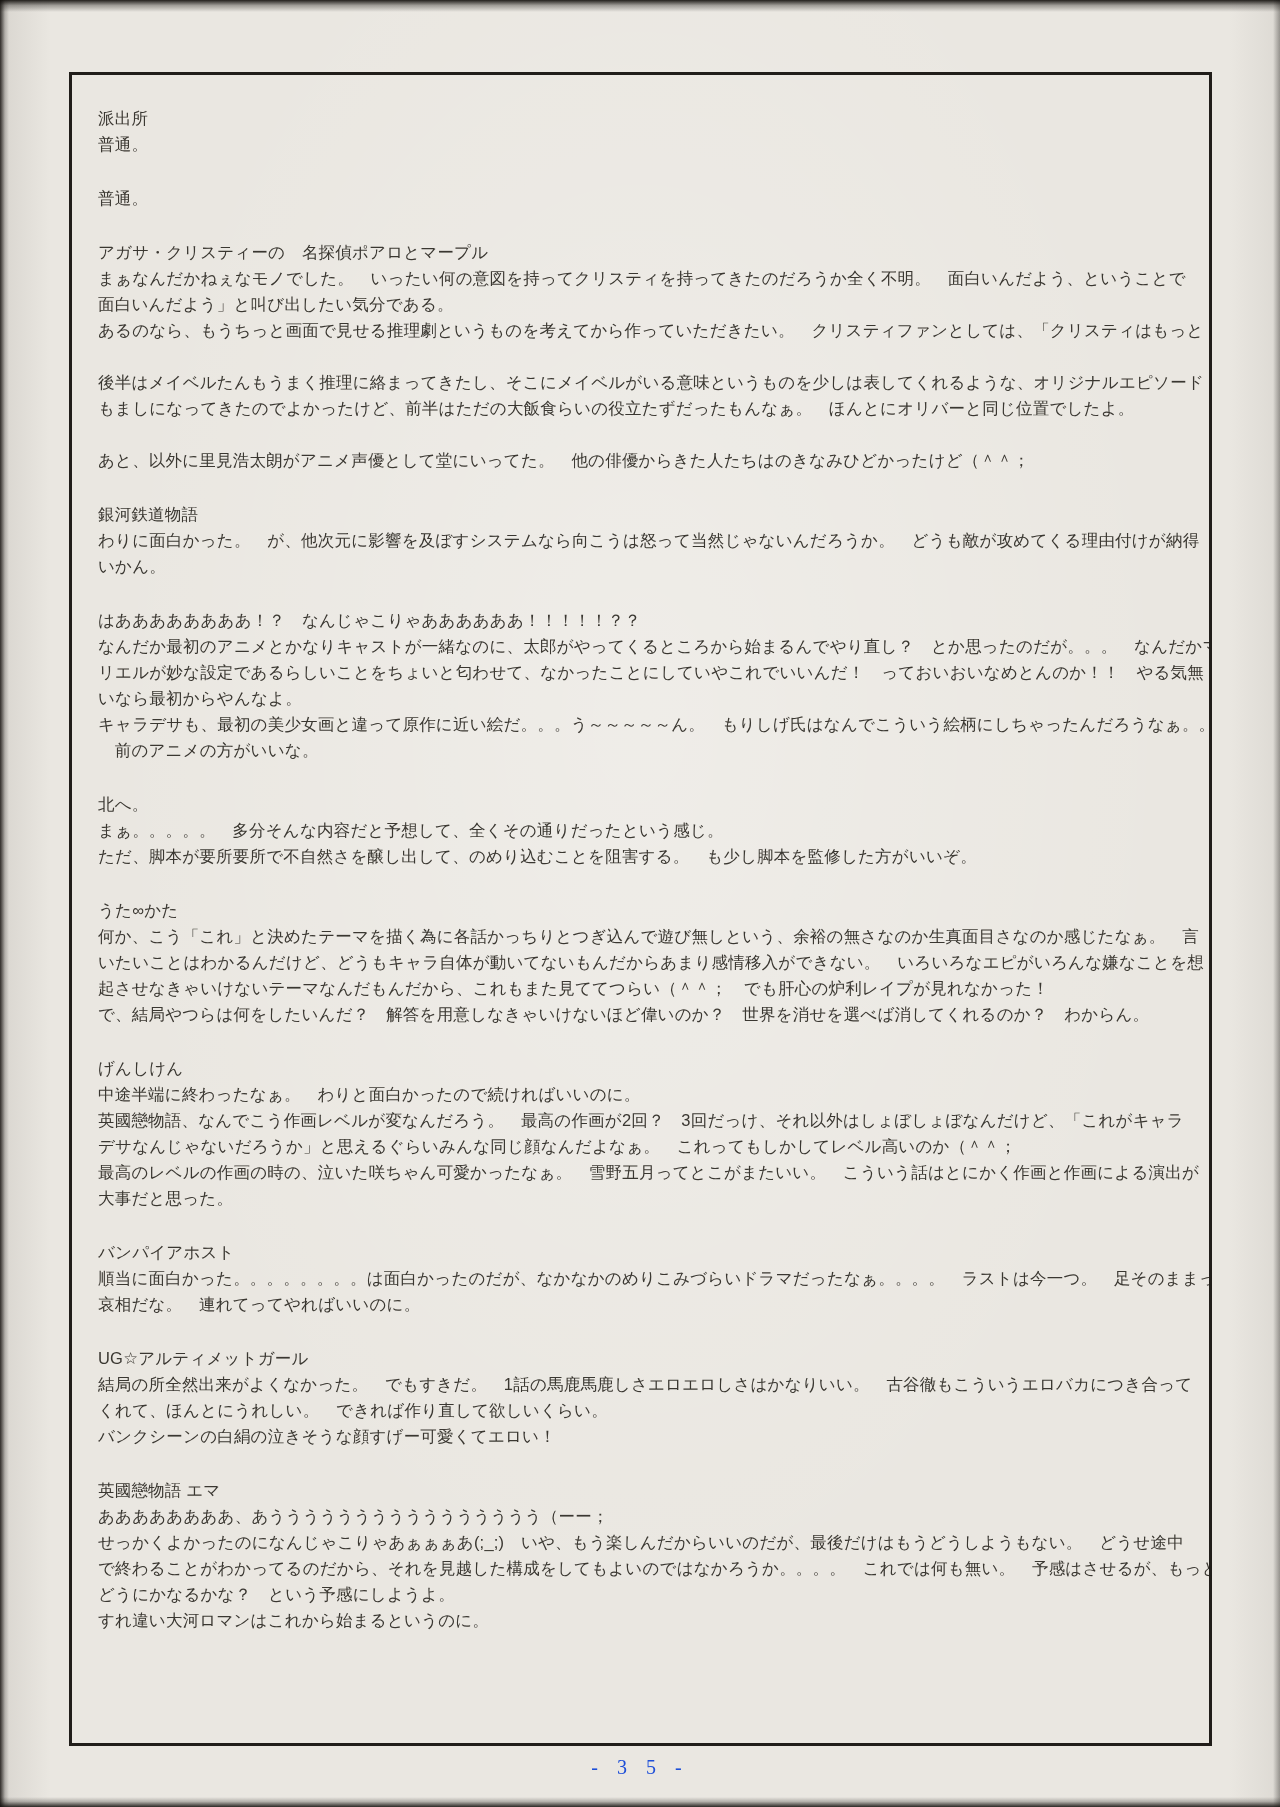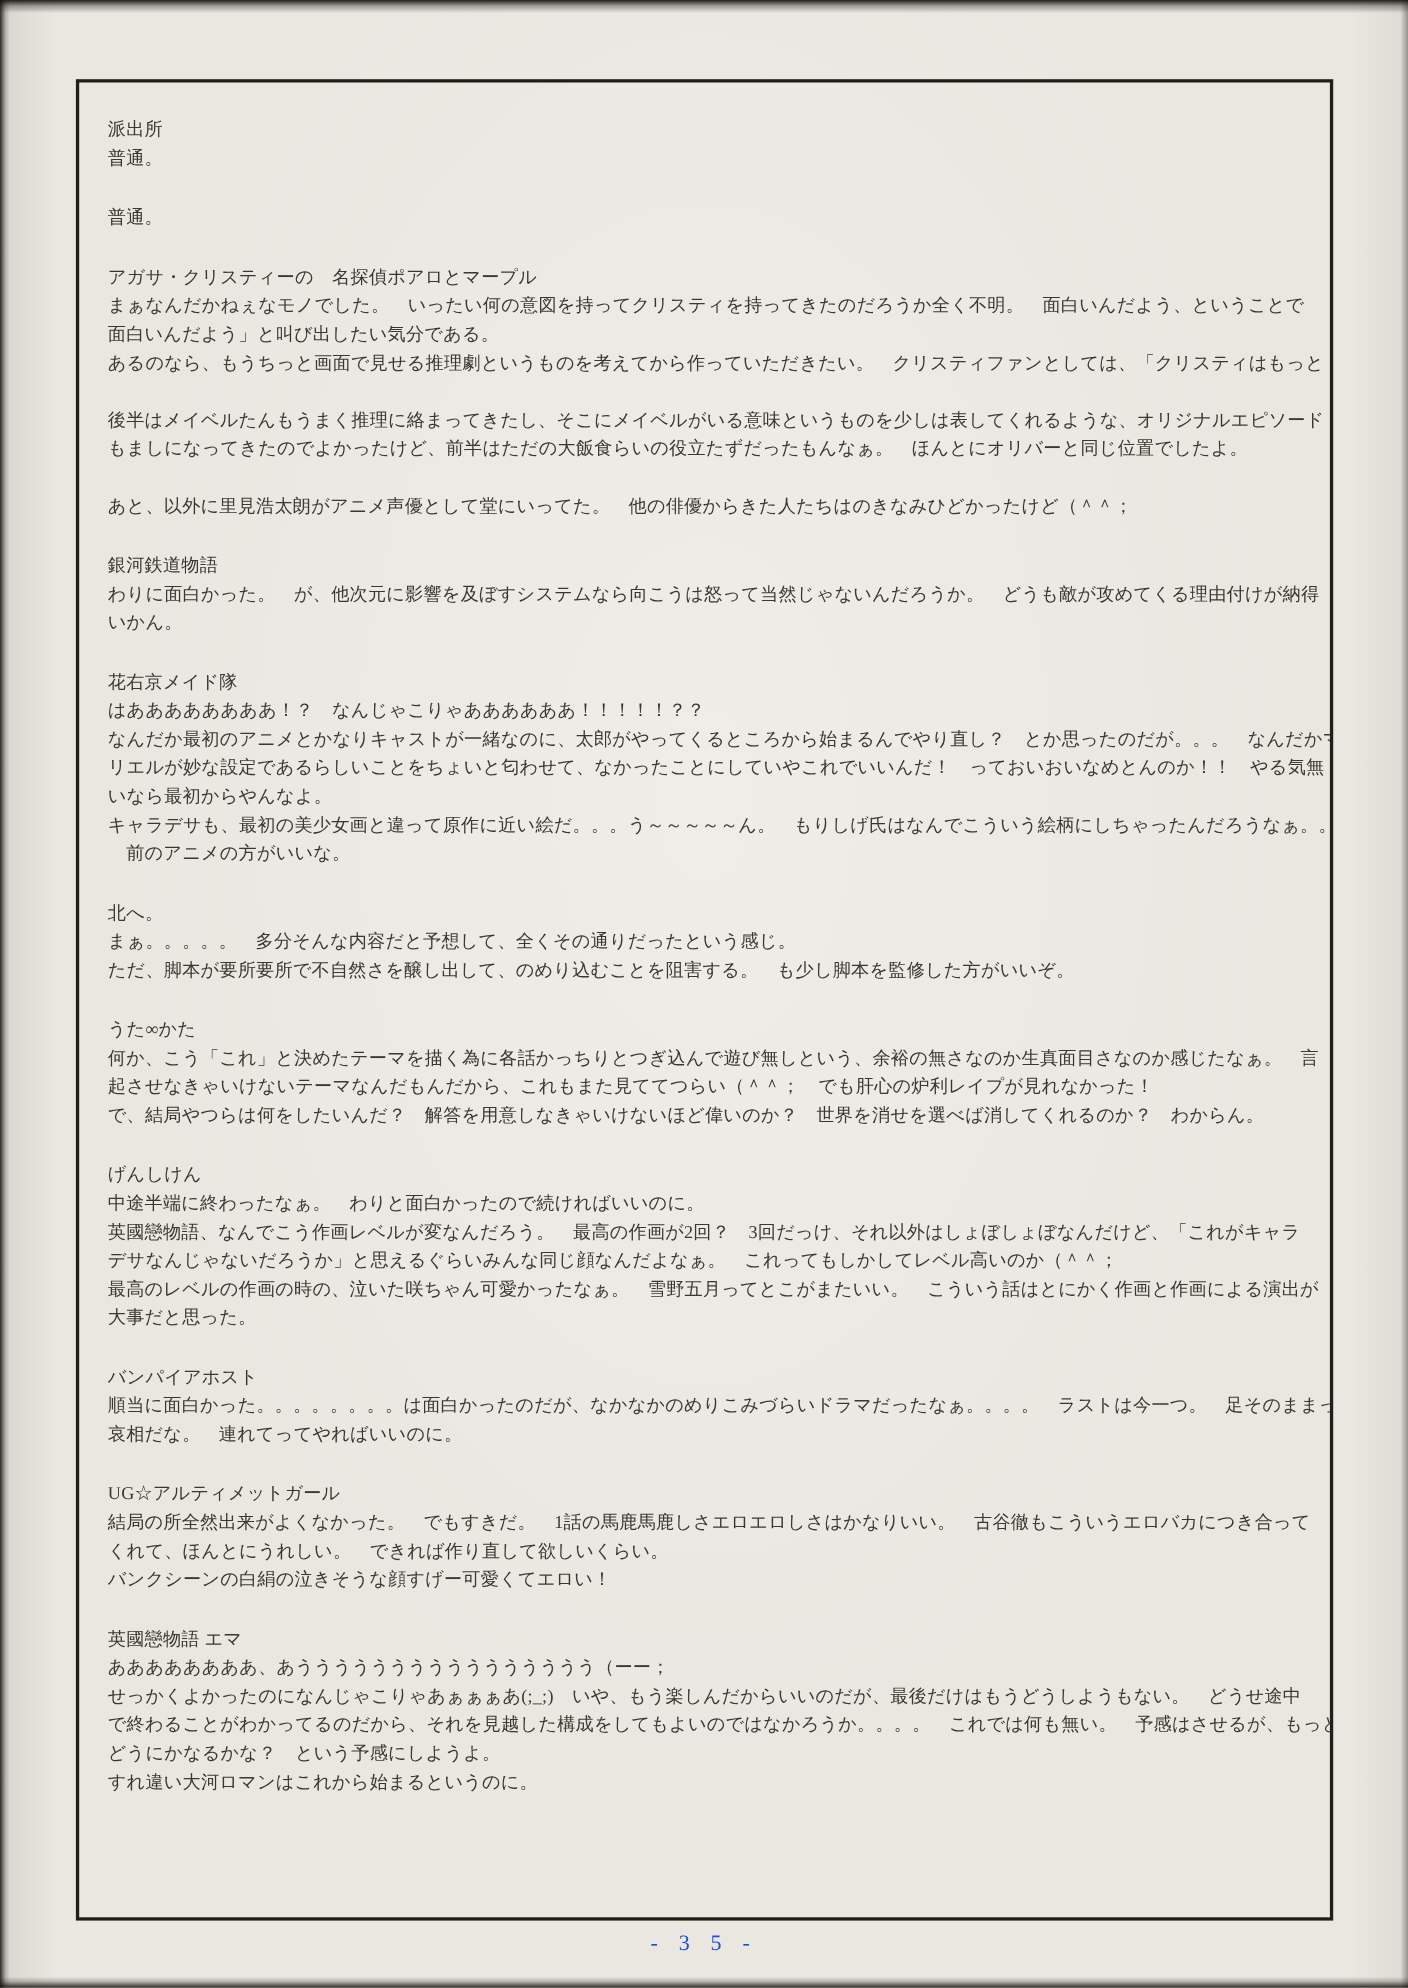--- a/index.html
+++ b/index.html
@@ -53,21 +53,20 @@
     box-sizing: border-box;
     overflow: hidden;
   }
   .content {
     padding: 30px 16px 0 26px;
     color: #3a3731;
     font-size: 16.5px;
   }
   .section {
     margin-bottom: 28px;
-    font-family: Liberation Serif, serif;
   }
   .section-title,
   .line {
     line-height: 26px;
     min-height: 26px;
     white-space: pre;
     letter-spacing: 0.2px;
   }
   .page-number {
     position: absolute;
@@ -109,36 +108,36 @@
         <div class="line">もましになってきたのでよかったけど、前半はただの大飯食らいの役立たずだったもんなぁ。　ほんとにオリバーと同じ位置でしたよ。</div>
         <div class="line"></div>
         <div class="line">あと、以外に里見浩太朗がアニメ声優として堂にいってた。　他の俳優からきた人たちはのきなみひどかったけど（＾＾；</div>
       </div>
       <div class="section">
         <div class="section-title">銀河鉄道物語</div>
         <div class="line">わりに面白かった。　が、他次元に影響を及ぼすシステムなら向こうは怒って当然じゃないんだろうか。　どうも敵が攻めてくる理由付けが納得</div>
         <div class="line">いかん。</div>
       </div>
       <div class="section">
-        <div class="section-title">花右京メイド隊</div>
         <div class="line">はああああああああ！？　なんじゃこりゃああああああ！！！！！？？</div>
         <div class="line">なんだか最初のアニメとかなりキャストが一緒なのに、太郎がやってくるところから始まるんでやり直し？　とか思ったのだが。。。　なんだかマ</div>
         <div class="line">リエルが妙な設定であるらしいことをちょいと匂わせて、なかったことにしていやこれでいいんだ！　っておいおいなめとんのか！！　やる気無</div>
         <div class="line">いなら最初からやんなよ。</div>
         <div class="line">キャラデサも、最初の美少女画と違って原作に近い絵だ。。。う～～～～～ん。　もりしげ氏はなんでこういう絵柄にしちゃったんだろうなぁ。。。。</div>
         <div class="line">　前のアニメの方がいいな。</div>
       </div>
       <div class="section">
         <div class="section-title">北へ。</div>
         <div class="line">まぁ。。。。。　多分そんな内容だと予想して、全くその通りだったという感じ。</div>
         <div class="line">ただ、脚本が要所要所で不自然さを醸し出して、のめり込むことを阻害する。　も少し脚本を監修した方がいいぞ。</div>
       </div>
       <div class="section">
         <div class="section-title">うた∞かた</div>
         <div class="line">何か、こう「これ」と決めたテーマを描く為に各話かっちりとつぎ込んで遊び無しという、余裕の無さなのか生真面目さなのか感じたなぁ。　言</div>
+        <div class="line">いたいことはわかるんだけど、どうもキャラ自体が動いてないもんだからあまり感情移入ができない。　いろいろなエピがいろんな嫌なことを想</div>
         <div class="line">起させなきゃいけないテーマなんだもんだから、これもまた見ててつらい（＾＾；　でも肝心の炉利レイプが見れなかった！</div>
         <div class="line">で、結局やつらは何をしたいんだ？　解答を用意しなきゃいけないほど偉いのか？　世界を消せを選べば消してくれるのか？　わからん。</div>
       </div>
       <div class="section">
         <div class="section-title">げんしけん</div>
         <div class="line">中途半端に終わったなぁ。　わりと面白かったので続ければいいのに。</div>
         <div class="line">英國戀物語、なんでこう作画レベルが変なんだろう。　最高の作画が2回？　3回だっけ、それ以外はしょぼしょぼなんだけど、「これがキャラ</div>
         <div class="line">デサなんじゃないだろうか」と思えるぐらいみんな同じ顔なんだよなぁ。　これってもしかしてレベル高いのか（＾＾；</div>
         <div class="line">最高のレベルの作画の時の、泣いた咲ちゃん可愛かったなぁ。　雪野五月ってとこがまたいい。　こういう話はとにかく作画と作画による演出が</div>
         <div class="line">大事だと思った。</div>

